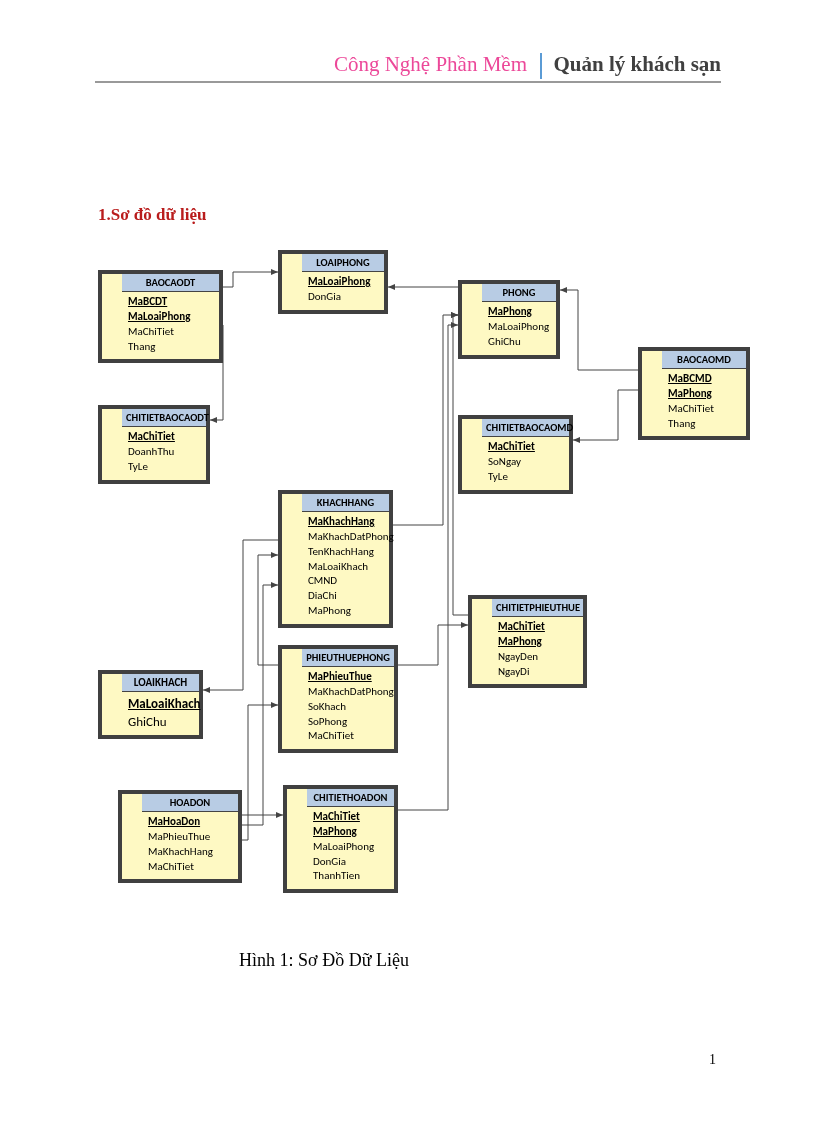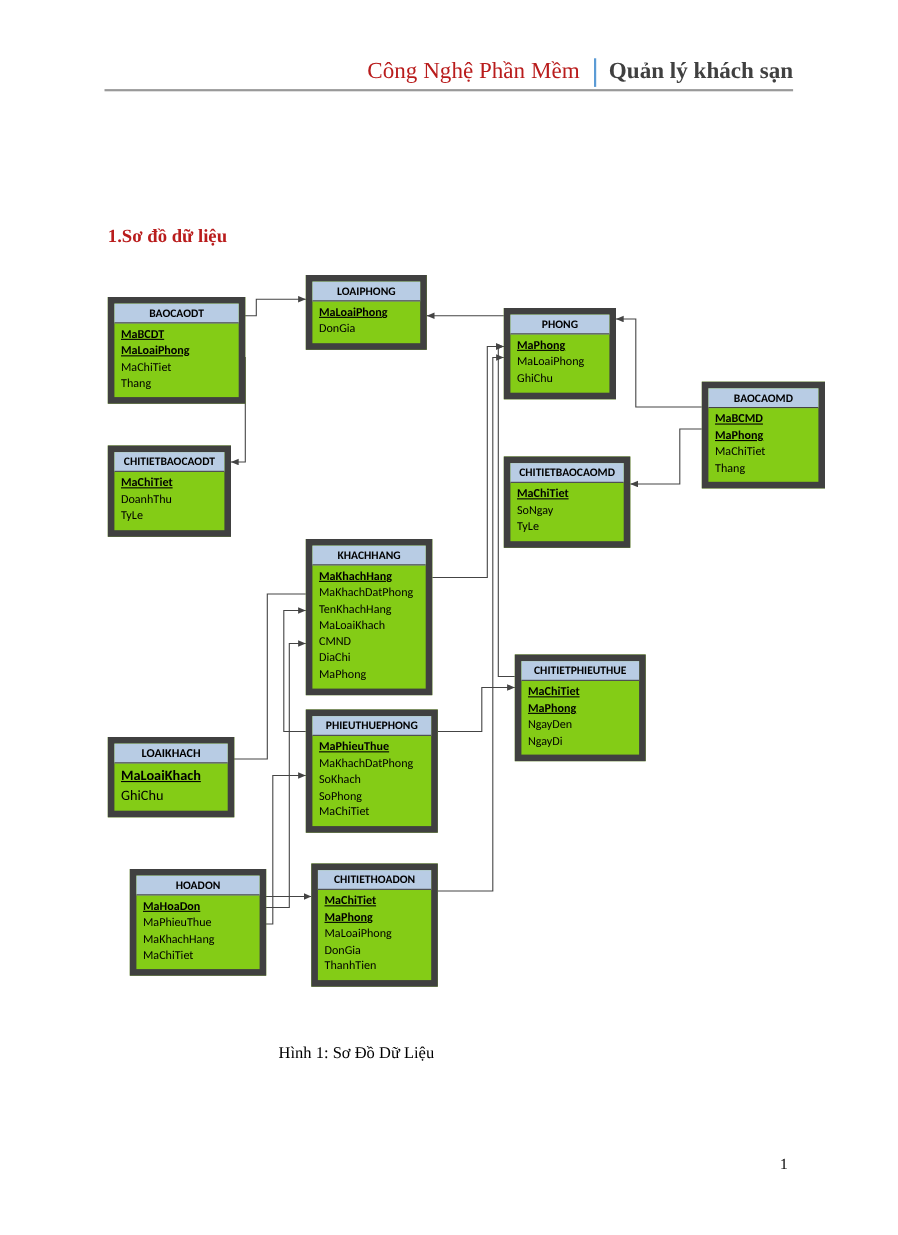--- a/index.html
+++ b/index.html
@@ -15,21 +15,21 @@
     position: absolute;
     top: 52px;
     left: 95px;
     right: 95px;
     border-bottom: 2.5px solid #999;
     padding-bottom: 2px;
     text-align: right;
     font-size: 21px;
   }
   .header-left {
-    color: #b91c1c;
+    color: #ec4899;
   }
   .header-divider {
     display: inline-block;
     border-left: 2.5px solid #5b9bd5;
     height: 26px;
     vertical-align: middle;
     margin: 0 6px 0 8px;
   }
   .header-right {
     color: #404040;
@@ -45,25 +45,26 @@
   }
   .diagram {
     position: absolute;
     top: 245px;
     left: 98px;
     width: 628px;
     height: 680px;
   }
   .entity {
     position: absolute;
-    border: 6px solid #404040;
-    background: #84cc16;
+    border: 4px solid #404040;
+    background: #fef9c3;
     font-family: Calibri, Arial, sans-serif;
     font-size: 11px;
     box-sizing: border-box;
+    padding-left: 20px;
   }
   .entity-title {
     background: #b8cce4;
     border-bottom: 1px solid #444;
     text-align: center;
     font-weight: bold;
     padding: 2px 4px;
     font-size: 10.5px;
   }
   .entity-body {
@@ -81,21 +82,21 @@
     width: 628px;
     height: 680px;
     pointer-events: none;
   }
   .caption {
     position: absolute;
     top: 950px;
     left: 0;
     width: 648px;
     text-align: center;
-    font-size: 15px;
+    font-size: 18px;
   }
   .page-number {
     position: absolute;
     bottom: 55px;
     right: 100px;
     font-size: 14px;
   }
 </style>
 </head>
 <body>
@@ -217,21 +218,21 @@
   <div class="entity" style="left:370px; top:350px; width:119px;">
     <div class="entity-title">CHITIETPHIEUTHUE</div>
     <div class="entity-body">
       <div class="pk">MaChiTiet</div>
       <div class="pk">MaPhong</div>
       <div>NgayDen</div>
       <div>NgayDi</div>
     </div>
   </div>
 
-  <div class="entity" style="left:0px; top:425px; width:115px; font-size:13px;">
+  <div class="entity" style="left:0px; top:425px; width:105px; font-size:13px;">
     <div class="entity-title" style="font-size:11px;">LOAIKHACH</div>
     <div class="entity-body">
       <div class="pk">MaLoaiKhach</div>
       <div>GhiChu</div>
     </div>
   </div>
 
   <div class="entity" style="left:180px; top:400px; width:120px;">
     <div class="entity-title">PHIEUTHUEPHONG</div>
     <div class="entity-body">

